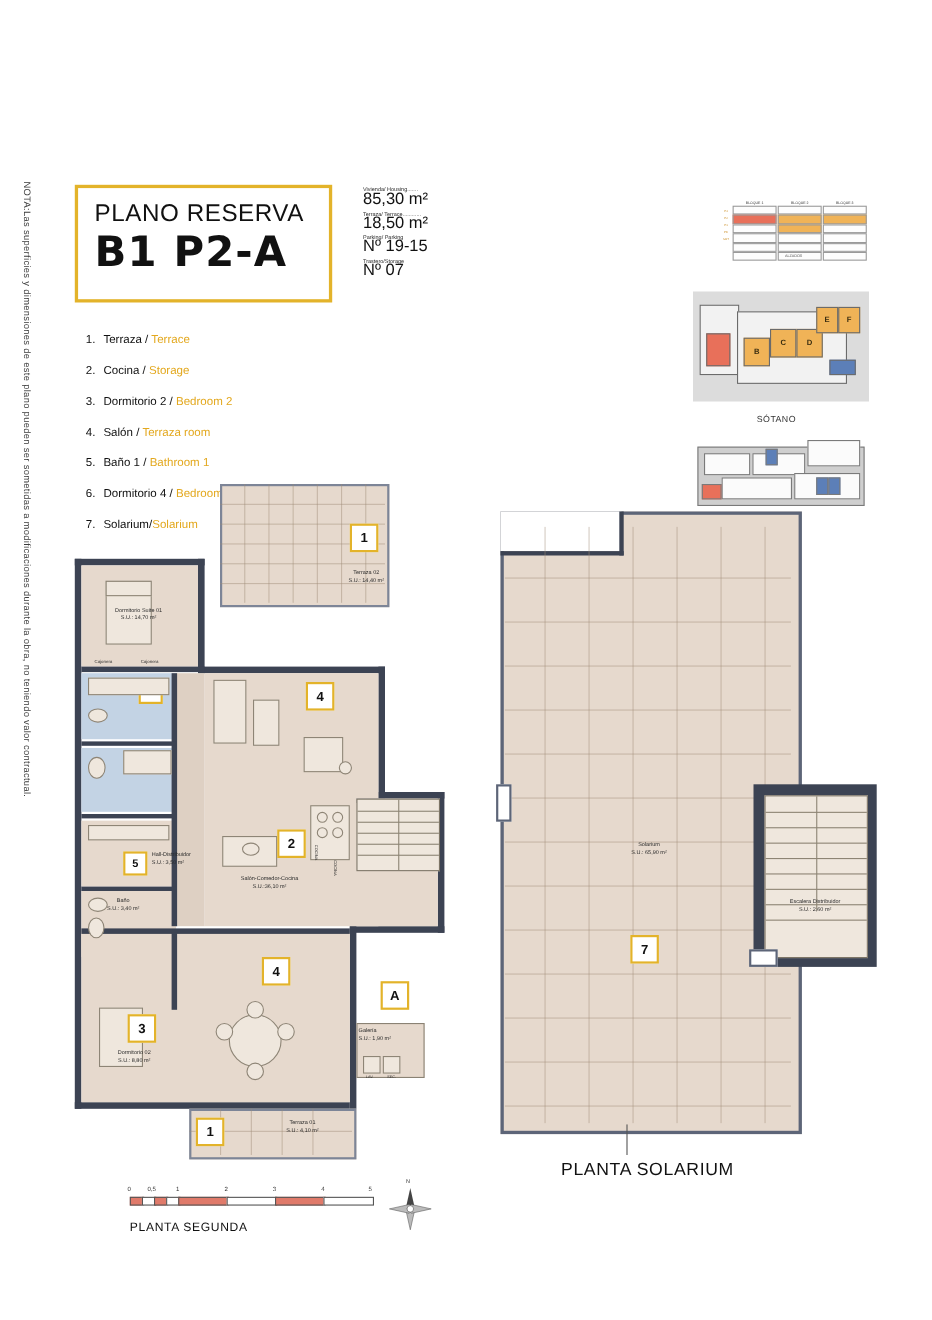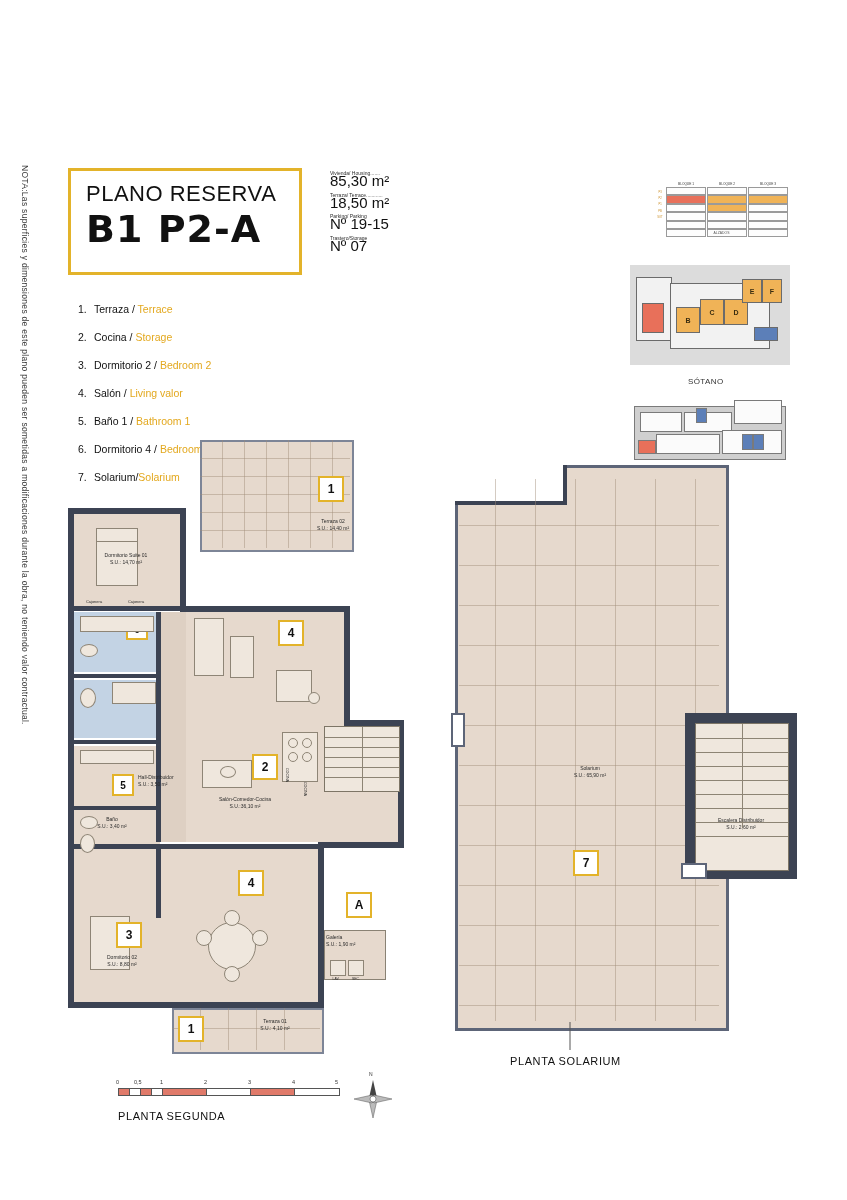--- a/index.html
+++ b/index.html
@@ -111,21 +111,21 @@
 
   .furn{position:absolute;border:.7px solid #8e8576;background:#efe7dd;}
   .furn.round{border-radius:50%;}
 
   .stair{position:absolute;border:.8px solid #7d7566;background:#efe7dd;}
   .stair .st{position:absolute;left:0;right:0;height:0;border-top:.7px solid #8d8474;}
   .stair .stv{position:absolute;top:0;bottom:0;width:0;border-left:.7px solid #8d8474;}
 
   
   .solarium{position:absolute;left:445px;top:465px;width:360px;height:560px;}
-  .sol-caption{position:absolute;left:510px;top:1055px;font-size:11px;letter-spacing:.6px;color:#111;}
+  .sol-caption{position:absolute;left:510px;top:1055px;font-size:16px;letter-spacing:.6px;color:#111;}
   .plan-caption{position:absolute;left:118px;top:1110px;font-size:11px;letter-spacing:.6px;color:#111;}
 
   
   .scalebar{position:absolute;left:118px;top:1088px;width:222px;height:8px;}
   .sb-seg{position:absolute;top:0;height:6px;border:.6px solid #555;}
   .sb-seg.fill{background:#e07a6a;}
   .sb-seg.empty{background:#fff;}
   .sb-tick{position:absolute;top:-9px;font-size:5.5px;color:#333;}
 
   
@@ -166,21 +166,21 @@
     <div class="item">
       <span class="num">1.</span><span class="es">Terraza /</span> <span class="en">Terrace</span>
     </div>
     <div class="item">
       <span class="num">2.</span><span class="es">Cocina /</span> <span class="en">Storage</span>
     </div>
     <div class="item">
       <span class="num">3.</span><span class="es">Dormitorio 2 /</span> <span class="en">Bedroom 2</span>
     </div>
     <div class="item">
-      <span class="num">4.</span><span class="es">Salón /</span> <span class="en">Living valor</span>
+      <span class="num">4.</span><span class="es">Salón /</span> <span class="en">Terraza room</span>
     </div>
     <div class="item">
       <span class="num">5.</span><span class="es">Baño 1 /</span> <span class="en">Bathroom 1</span>
     </div>
     <div class="item">
       <span class="num">6.</span><span class="es">Dormitorio 4 /</span> <span class="en">Bedroom 1</span>
     </div>
     <div class="item">
       <span class="num">7.</span><span class="es">Solarium/</span><span class="en">Solarium</span>
     </div>

